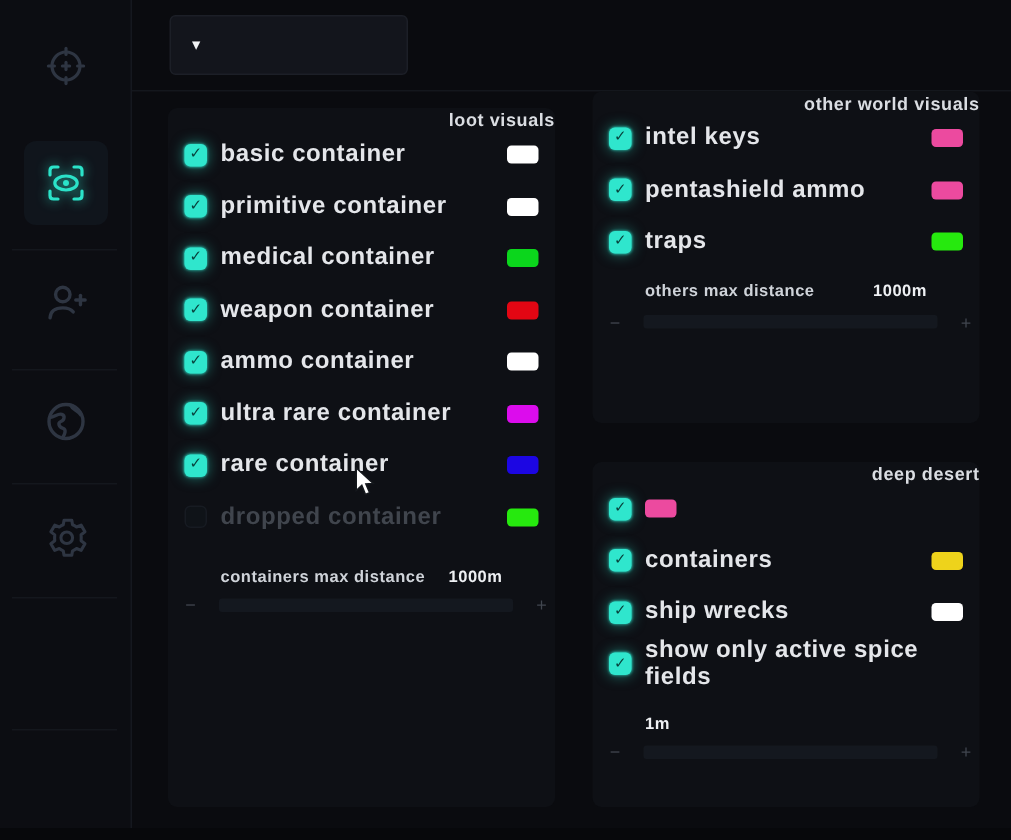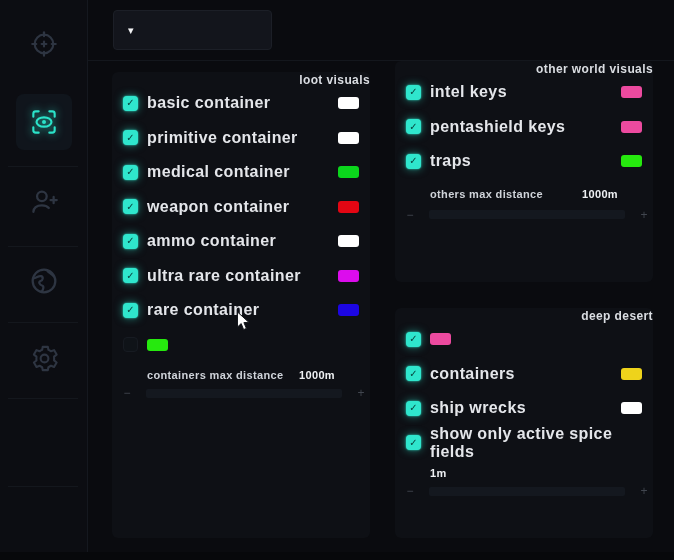--- a/index.html
+++ b/index.html
@@ -46,21 +46,21 @@
     display:flex; align-items:center; justify-content:center;
     box-shadow:0 0 9px rgba(47,230,205,.55), 0 0 2px rgba(47,230,205,.9);
   }
   .checkbox .check { color:#073f3a; font-size:10px; font-weight:700; line-height:1; }
   .checkbox.unchecked { background:#0f1318; border:1px solid #171b22; box-shadow:none; }
   .checkbox.unchecked .check { visibility:hidden; }
   .row-label { flex:1; color:#e4e6ea; font-size:16px; font-weight:600; letter-spacing:.4px; }
   .row.dimmed .row-label { color:#40454d; }
   .swatch { width:21px; height:12px; border-radius:3px; flex:0 0 21px; cursor:pointer; }
   
-  .slider-head { display:flex; justify-content:space-between; padding:0 35px; margin-top:7px;
+  .slider-head { display:flex; justify-content:space-between; padding:0 35px; margin-top:17px;
     font-size:11px; font-weight:600; letter-spacing:.35px; }
   .slider-label { color:#cfd3d9; }
   .slider-value { color:#eef0f3;text-align:center; }
   .slider-row { display:flex; align-items:center; height:24px; padding:0 2px 0 8px; }
   .slider-step { width:14px; text-align:center; color:#41464f; font-size:12px; cursor:pointer; }
   .slider-track { flex:1; height:9px; margin:0 12px; background:#14181f; border-radius:2px;
     position:relative; cursor:pointer; }
   .slider-fill { height:100%; border-radius:2px;
     background:linear-gradient(90deg,#0d6e66,#2ee8cd);
     box-shadow:0 0 12px rgba(46,232,205,.5); }
@@ -174,20 +174,21 @@
     <span class="checkbox">
         <span class="check">✓</span>
       </span>
     <span class="row-label">rare container</span>
     <span class="swatch" style="background-color: rgb(28, 6, 227);"></span>
   </div>
   <div class="row dimmed">
     <span class="checkbox unchecked">
         <span class="check">✓</span>
       </span>
+    <span class="row-label">dropped container</span>
     <span class="swatch" style="background-color: rgb(38, 233, 14);"></span>
   </div>
 
   <div class="slider-head">
     <span class="slider-label">containers max distance</span>
     <span class="slider-value">1000m</span>
   </div>
   <div class="slider-row">
     <span class="slider-step">−</span>
     <span class="slider-track"><span class="slider-fill" style="width: 49%;"></span></span>
@@ -202,21 +203,21 @@
     <span class="checkbox">
         <span class="check">✓</span>
       </span>
     <span class="row-label">intel keys</span>
     <span class="swatch" style="background-color: rgb(236, 74, 159);"></span>
   </div>
   <div class="row">
     <span class="checkbox">
         <span class="check">✓</span>
       </span>
-    <span class="row-label">pentashield keys</span>
+    <span class="row-label">pentashield ammo</span>
     <span class="swatch" style="background-color: rgb(236, 74, 159);"></span>
   </div>
   <div class="row">
     <span class="checkbox">
         <span class="check">✓</span>
       </span>
     <span class="row-label">traps</span>
     <span class="swatch" style="background-color: rgb(38, 233, 14);"></span>
   </div>
 

